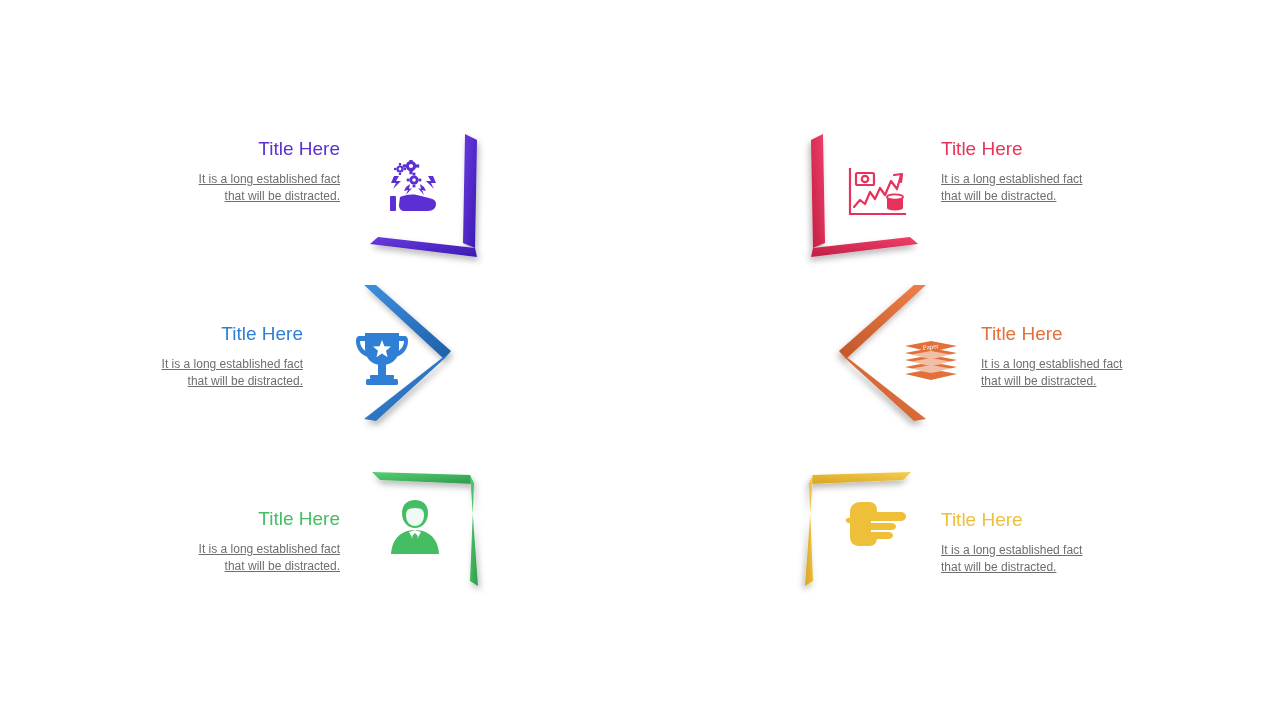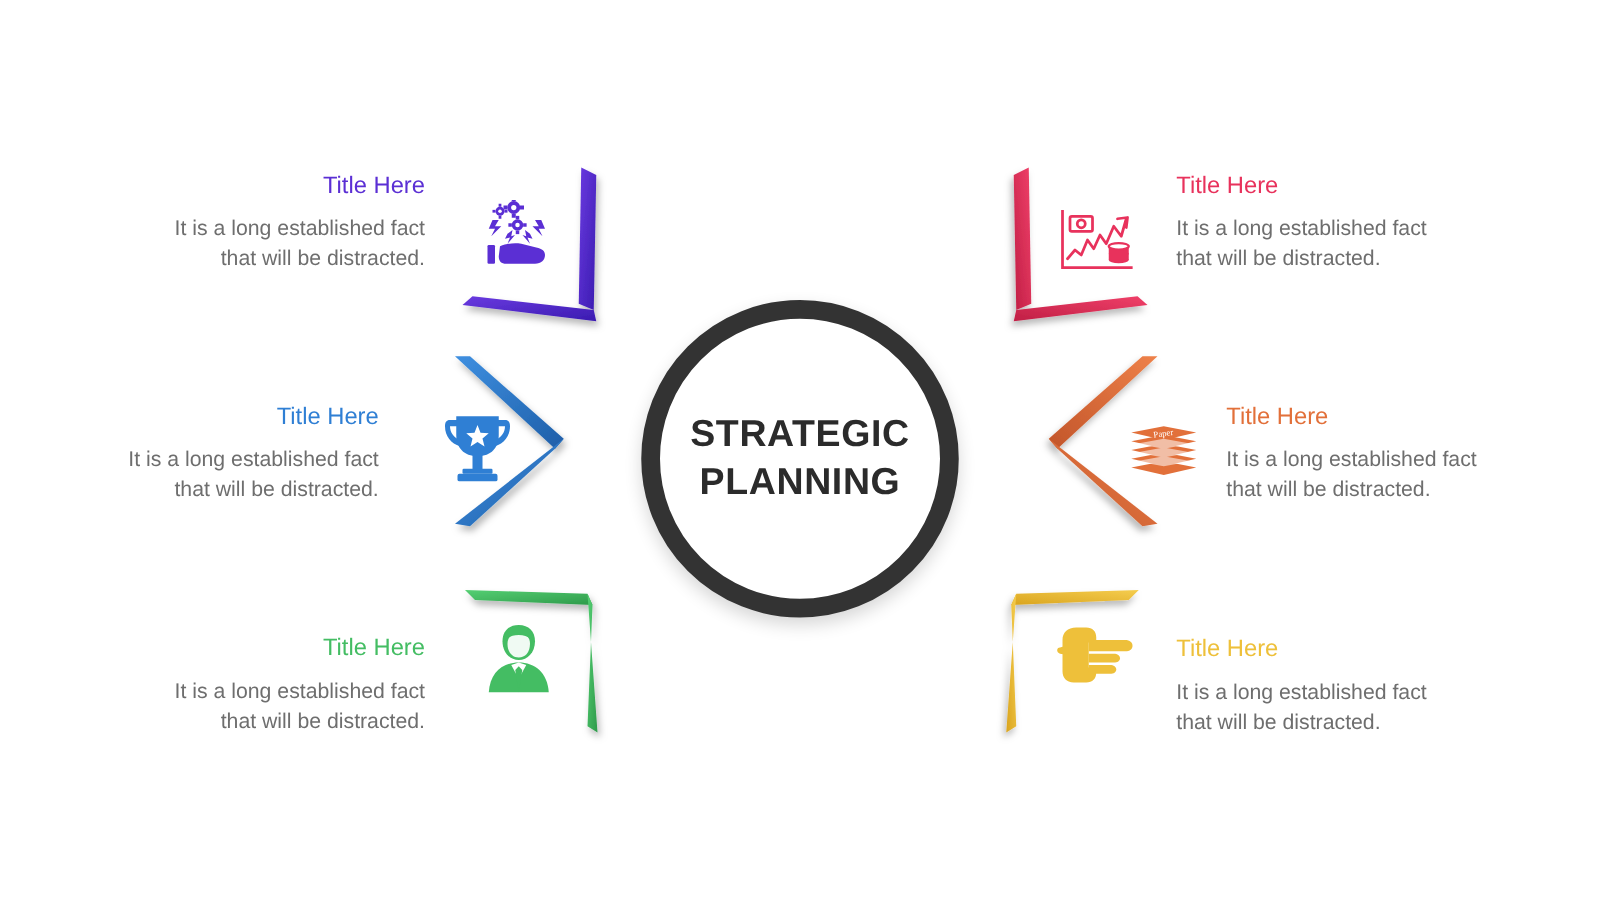--- a/index.html
+++ b/index.html
@@ -53,25 +53,26 @@
     position: absolute;
     width: 238px;
   }
   .txt .title {
     font-size: 19px;
     font-weight: normal;
     margin: 0 0 13px 0;
     line-height: 1;
   }
   .txt .body {
-    font-size: 17px;
+    font-size: 12px;
     line-height: 1.42;
     color: #6e6e6e;
     margin: 0;
     white-space: pre-line;
+    text-decoration: underline;
   }
   .txt.right-align { text-align: right; }
   .txt.left-align  { text-align: left; }
 
   
   .shape {
     position: absolute;
   }
   .shape svg { display: block; overflow: visible; }
 
@@ -361,18 +362,14 @@
     <p class="body">It is a long established fact
 that will be distracted.</p>
   </div>
 
   <div class="txt left-align" style="left:941px; top:510px;">
     <p class="title" style="color:#eec03a;">Title Here</p>
     <p class="body">It is a long established fact
 that will be distracted.</p>
   </div>
 
-  <div class="hub">
-    <div class="hub-text">STRATEGIC
-PLANNING</div>
-  </div>
 
 </div>
 
 </body></html>

